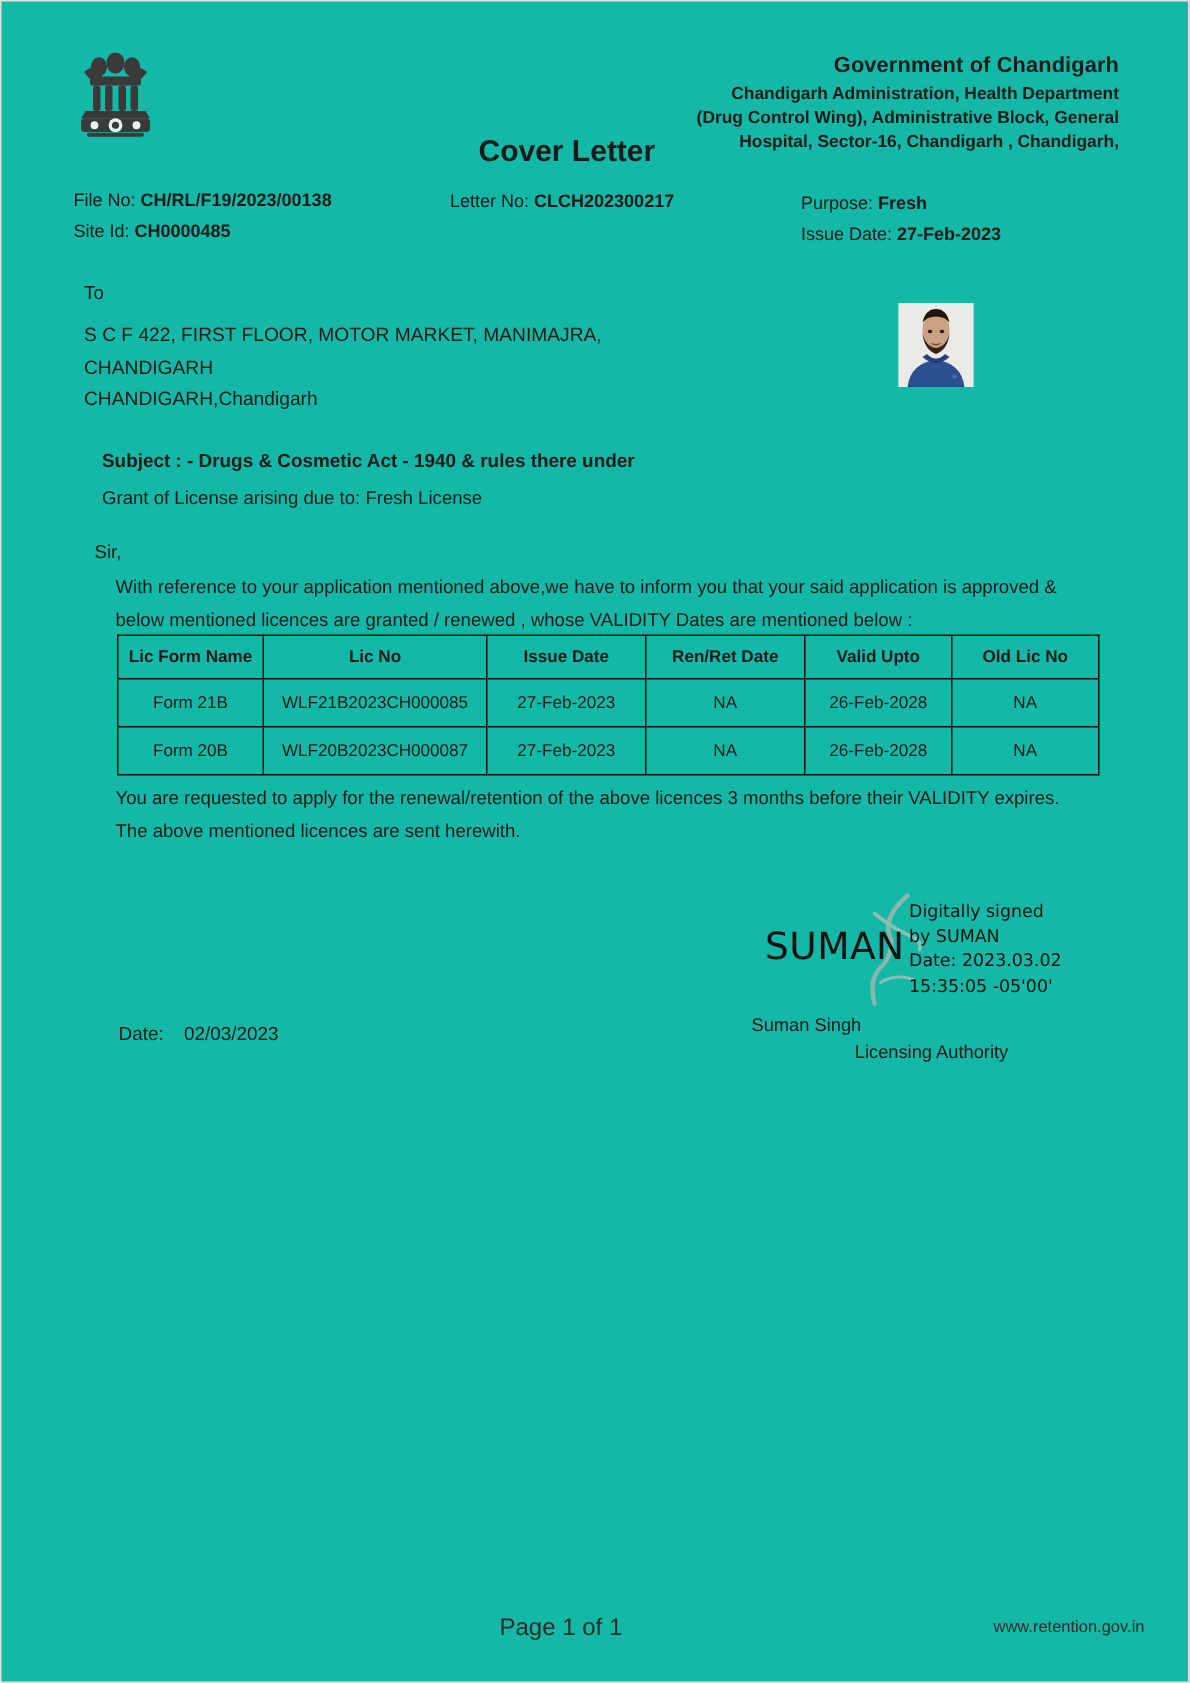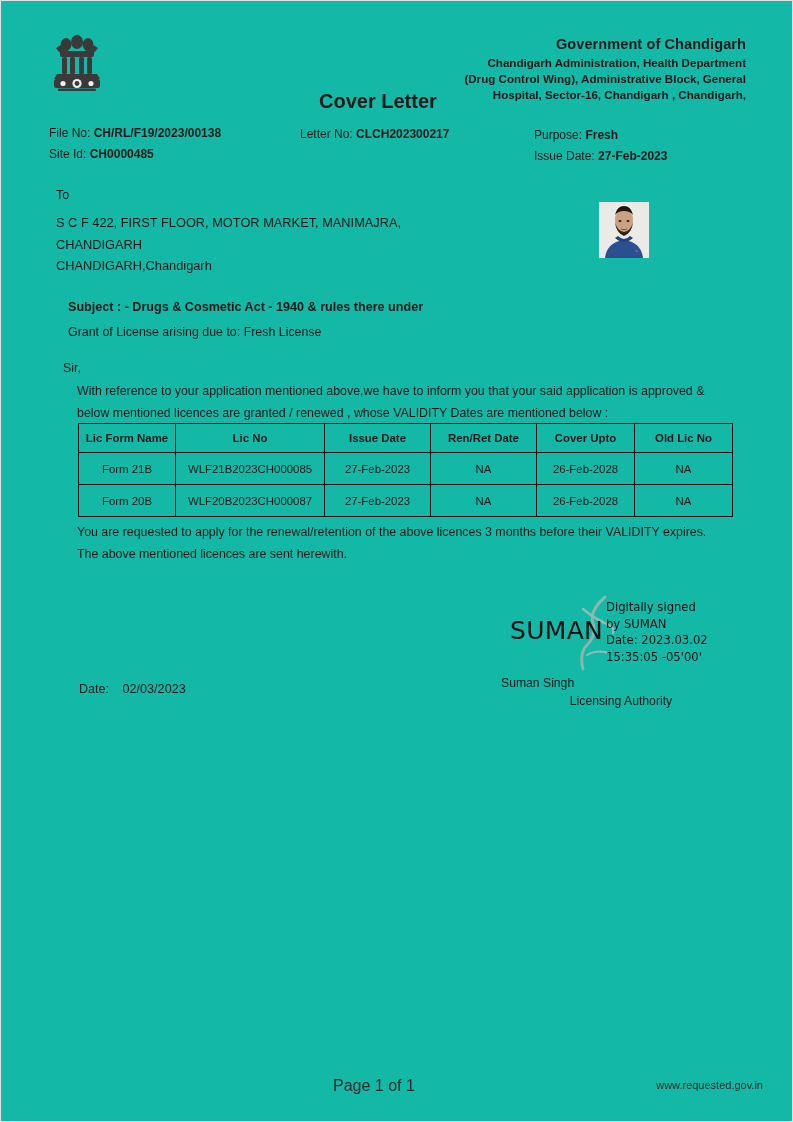--- a/index.html
+++ b/index.html
@@ -356,21 +356,21 @@
   <div class="sir">Sir,</div>
   <div class="para-1">With reference to your application mentioned above,we have to inform you that your said application is approved &amp; below mentioned licences are granted / renewed , whose VALIDITY Dates are mentioned below :</div>
 
   <table class="lic-table">
     <thead>
       <tr>
         <th class="c0">Lic Form Name</th>
         <th class="c1">Lic No</th>
         <th class="c2">Issue Date</th>
         <th class="c3">Ren/Ret Date</th>
-        <th class="c4">Cover Upto</th>
+        <th class="c4">Valid Upto</th>
         <th class="c5">Old Lic No</th>
       </tr>
     </thead>
     <tbody>
       <tr>
         <td>Form 21B</td>
         <td>WLF21B2023CH000085</td>
         <td>27-Feb-2023</td>
         <td>NA</td>
         <td>26-Feb-2028</td>
@@ -407,15 +407,15 @@
     <div class="sig-author">Suman Singh</div>
     <div class="sig-role">Licensing Authority</div>
   </div>
 
   <div class="date-line">
     <span>Date:</span>
     <span class="dval">02/03/2023</span>
   </div>
 
   <div class="footer-page">Page 1 of 1</div>
-  <div class="footer-url">www.requested.gov.in</div>
+  <div class="footer-url">www.retention.gov.in</div>
 
 </div>
 
 </body></html>

